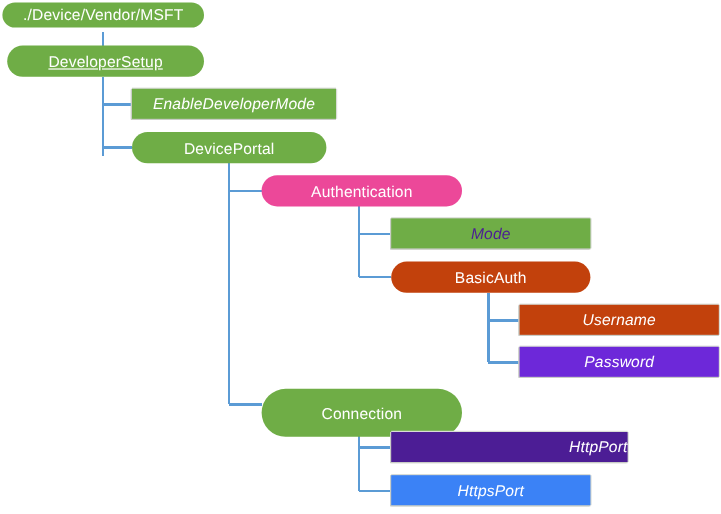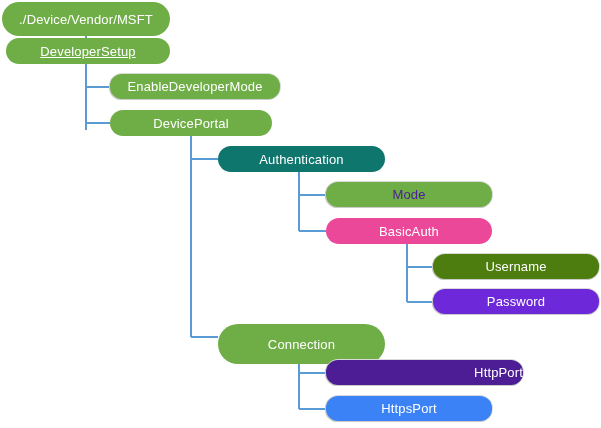--- a/index.html
+++ b/index.html
@@ -34,23 +34,24 @@
     font-size: 13px;
     line-height: 1;
     letter-spacing: 0.15px;
     white-space: nowrap;
     z-index: 3;
   }
   .node.pill {
     border-radius: 999px;
   }
   .node.rect {
-    border-radius: 12px;
+    border-radius: 0;
     box-shadow: -1px 0 0 #C9CCC6, 0 1px 0 #C9CCC6, -1px 1px 0 #C9CCC6,
                 0 -1px 0 #D9DCD6, 1px 0 0 #D9DCD6;
+    font-style: italic;
   }
   .node-label {
     pointer-events: none;
   }
 </style>
 </head>
 <body>
 
 <div id="diagram-root">
 
@@ -59,42 +60,42 @@
         <path d="M86,27 L86,38"></path>
         <path d="M86,64 L86,130 M86,87 L110,87 M86,123 L110,123"></path>
         <path d="M191,136 L191,337 M191,159 L218,159 M191,337 L218,337"></path>
         <path d="M299,172 L299,231 M299,195 L326,195 M299,231 L326,231"></path>
         <path d="M407,244 L407,302 M407,267 L433,267 M407,302 L433,302"></path>
         <path d="M299,350 L299,409 M299,373 L326,373 M299,409 L326,409"></path>
       </g>
   </svg>
 
   <div id="node-layer">
-      <div class="node pill" style="left: 2px; top: 2px; width: 168px; height: 34px; background: rgb(111, 173, 70); color: rgb(255, 255, 255);">
+      <div class="node pill" style="left: 2px; top: 2px; width: 168px; height: 21px; background: rgb(111, 173, 70); color: rgb(255, 255, 255);">
         <span class="node-label">./Device/Vendor/MSFT</span>
       </div>
       <div class="node pill" style="left: 6px; top: 38px; width: 164px; height: 26px; background: rgb(111, 173, 70); color: rgb(255, 255, 255); text-decoration: underline;">
         <span class="node-label">DeveloperSetup</span>
       </div>
       <div class="node rect" style="left: 110px; top: 74px; width: 170px; height: 25px; background: rgb(111, 173, 70); color: rgb(255, 255, 255);">
         <span class="node-label">EnableDeveloperMode</span>
       </div>
       <div class="node pill" style="left: 110px; top: 110px; width: 162px; height: 26px; background: rgb(111, 173, 70); color: rgb(255, 255, 255);">
         <span class="node-label">DevicePortal</span>
       </div>
-      <div class="node pill" style="left: 218px; top: 146px; width: 167px; height: 26px; background: #0f766e; color: rgb(255, 255, 255);">
+      <div class="node pill" style="left: 218px; top: 146px; width: 167px; height: 26px; background: #ec4899; color: rgb(255, 255, 255);">
         <span class="node-label">Authentication</span>
       </div>
       <div class="node rect" style="left: 326px; top: 182px; width: 166px; height: 25px; background: rgb(111, 173, 70); color: #4c1d95;">
         <span class="node-label">Mode</span>
       </div>
-      <div class="node pill" style="left: 326px; top: 218px; width: 166px; height: 26px; background: #ec4899; color: rgb(255, 255, 255);">
+      <div class="node pill" style="left: 326px; top: 218px; width: 166px; height: 26px; background: #c2410c; color: rgb(255, 255, 255);">
         <span class="node-label">BasicAuth</span>
       </div>
-      <div class="node rect" style="left: 433px; top: 254px; width: 166px; height: 25px; background: #4d7c0f; color: rgb(255, 255, 255);">
+      <div class="node rect" style="left: 433px; top: 254px; width: 166px; height: 25px; background: #c2410c; color: rgb(255, 255, 255);">
         <span class="node-label">Username</span>
       </div>
       <div class="node rect" style="left: 433px; top: 289px; width: 166px; height: 25px; background: #6d28d9; color: rgb(255, 255, 255);">
         <span class="node-label">Password</span>
       </div>
       <div class="node pill" style="left: 218px; top: 324px; width: 167px; height: 40px; background: rgb(111, 173, 70); color: rgb(255, 255, 255);">
         <span class="node-label">Connection</span>
       </div>
       <div class="node rect" style="left: 326px; top: 360px; width: 197px; height: 25px; background: #4c1d95; color: rgb(255, 255, 255); justify-content: flex-end;">
         <span class="node-label">HttpPort</span>

